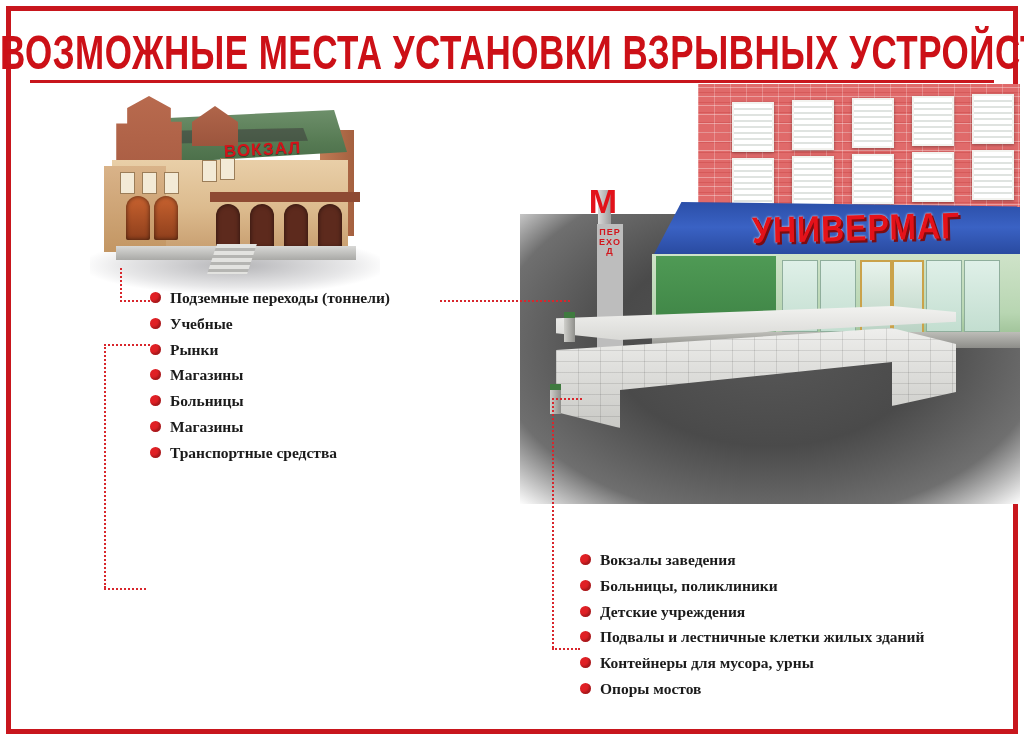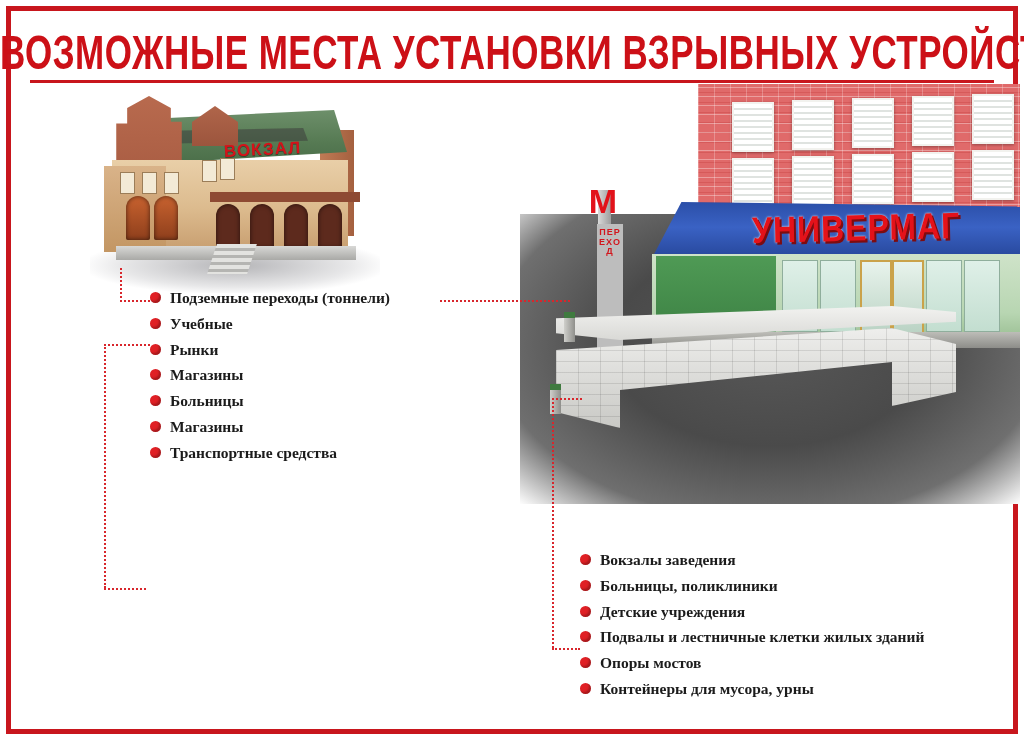--- a/index.html
+++ b/index.html
@@ -610,21 +610,21 @@
     <div class="row">
       <span class="bullet"></span>
       <span class="txt">Детские учреждения</span>
     </div>
     <div class="row">
       <span class="bullet"></span>
       <span class="txt">Подвалы и лестничные клетки жилых зданий</span>
     </div>
     <div class="row">
       <span class="bullet"></span>
+      <span class="txt">Контейнеры для мусора, урны</span>
+    </div>
+    <div class="row">
+      <span class="bullet"></span>
       <span class="txt">Опоры мостов</span>
     </div>
-    <div class="row">
-      <span class="bullet"></span>
-      <span class="txt">Контейнеры для мусора, урны</span>
-    </div>
   </div>
 
 </div>
 
 </body></html>

